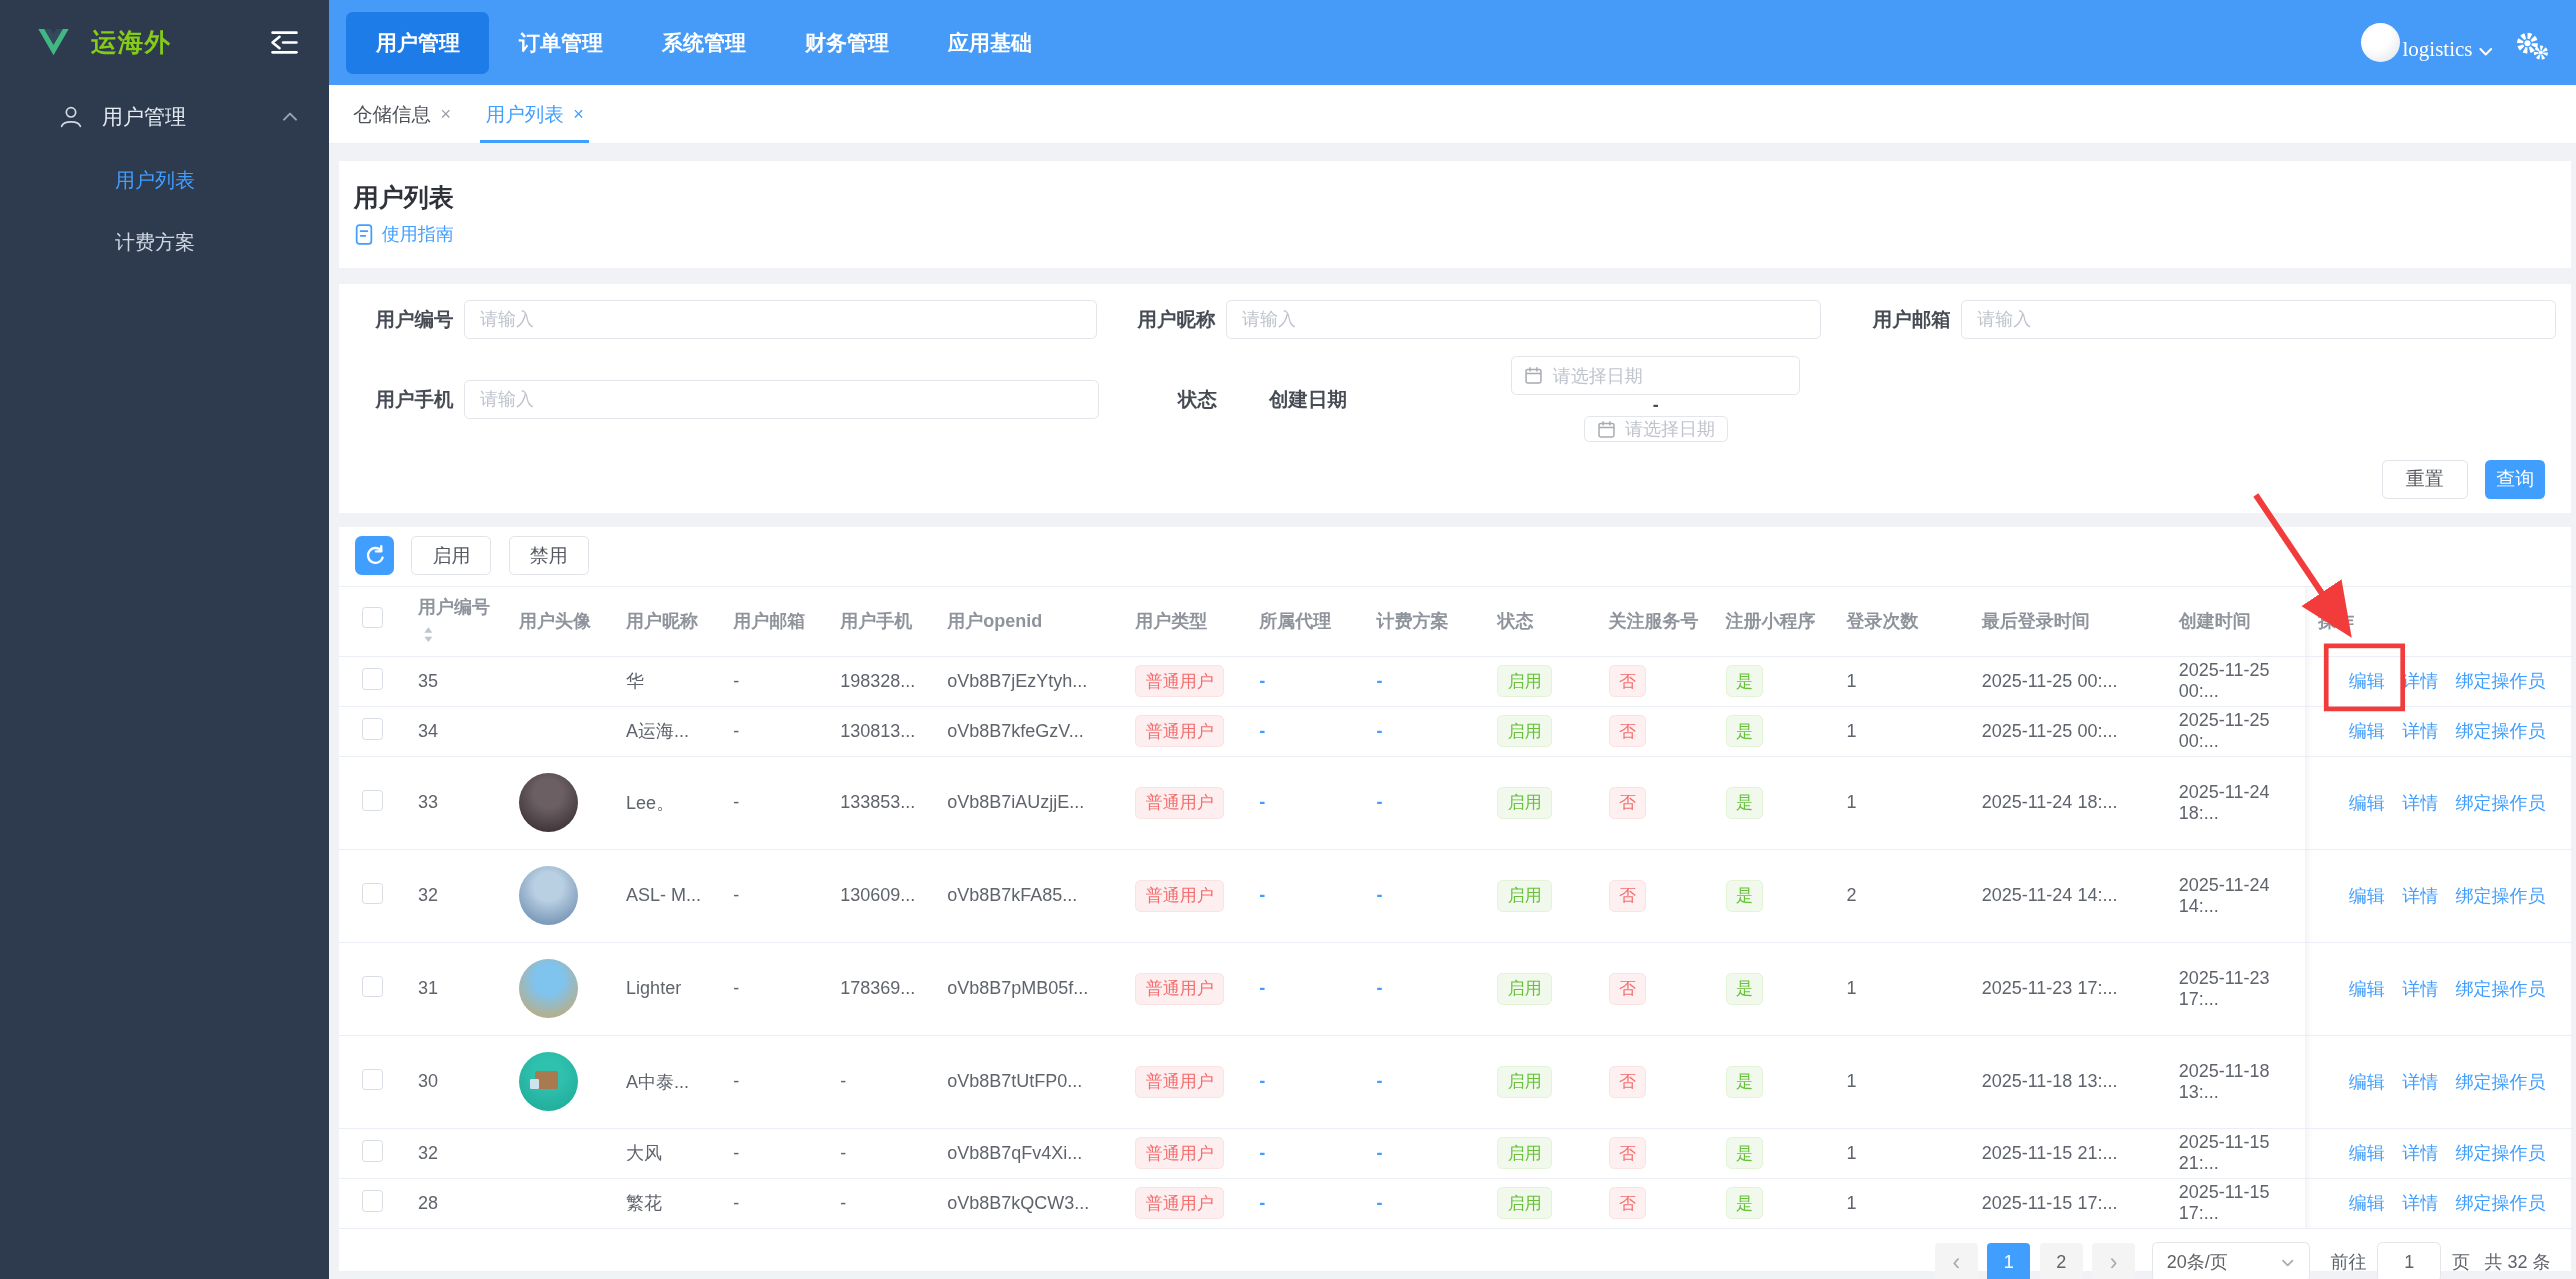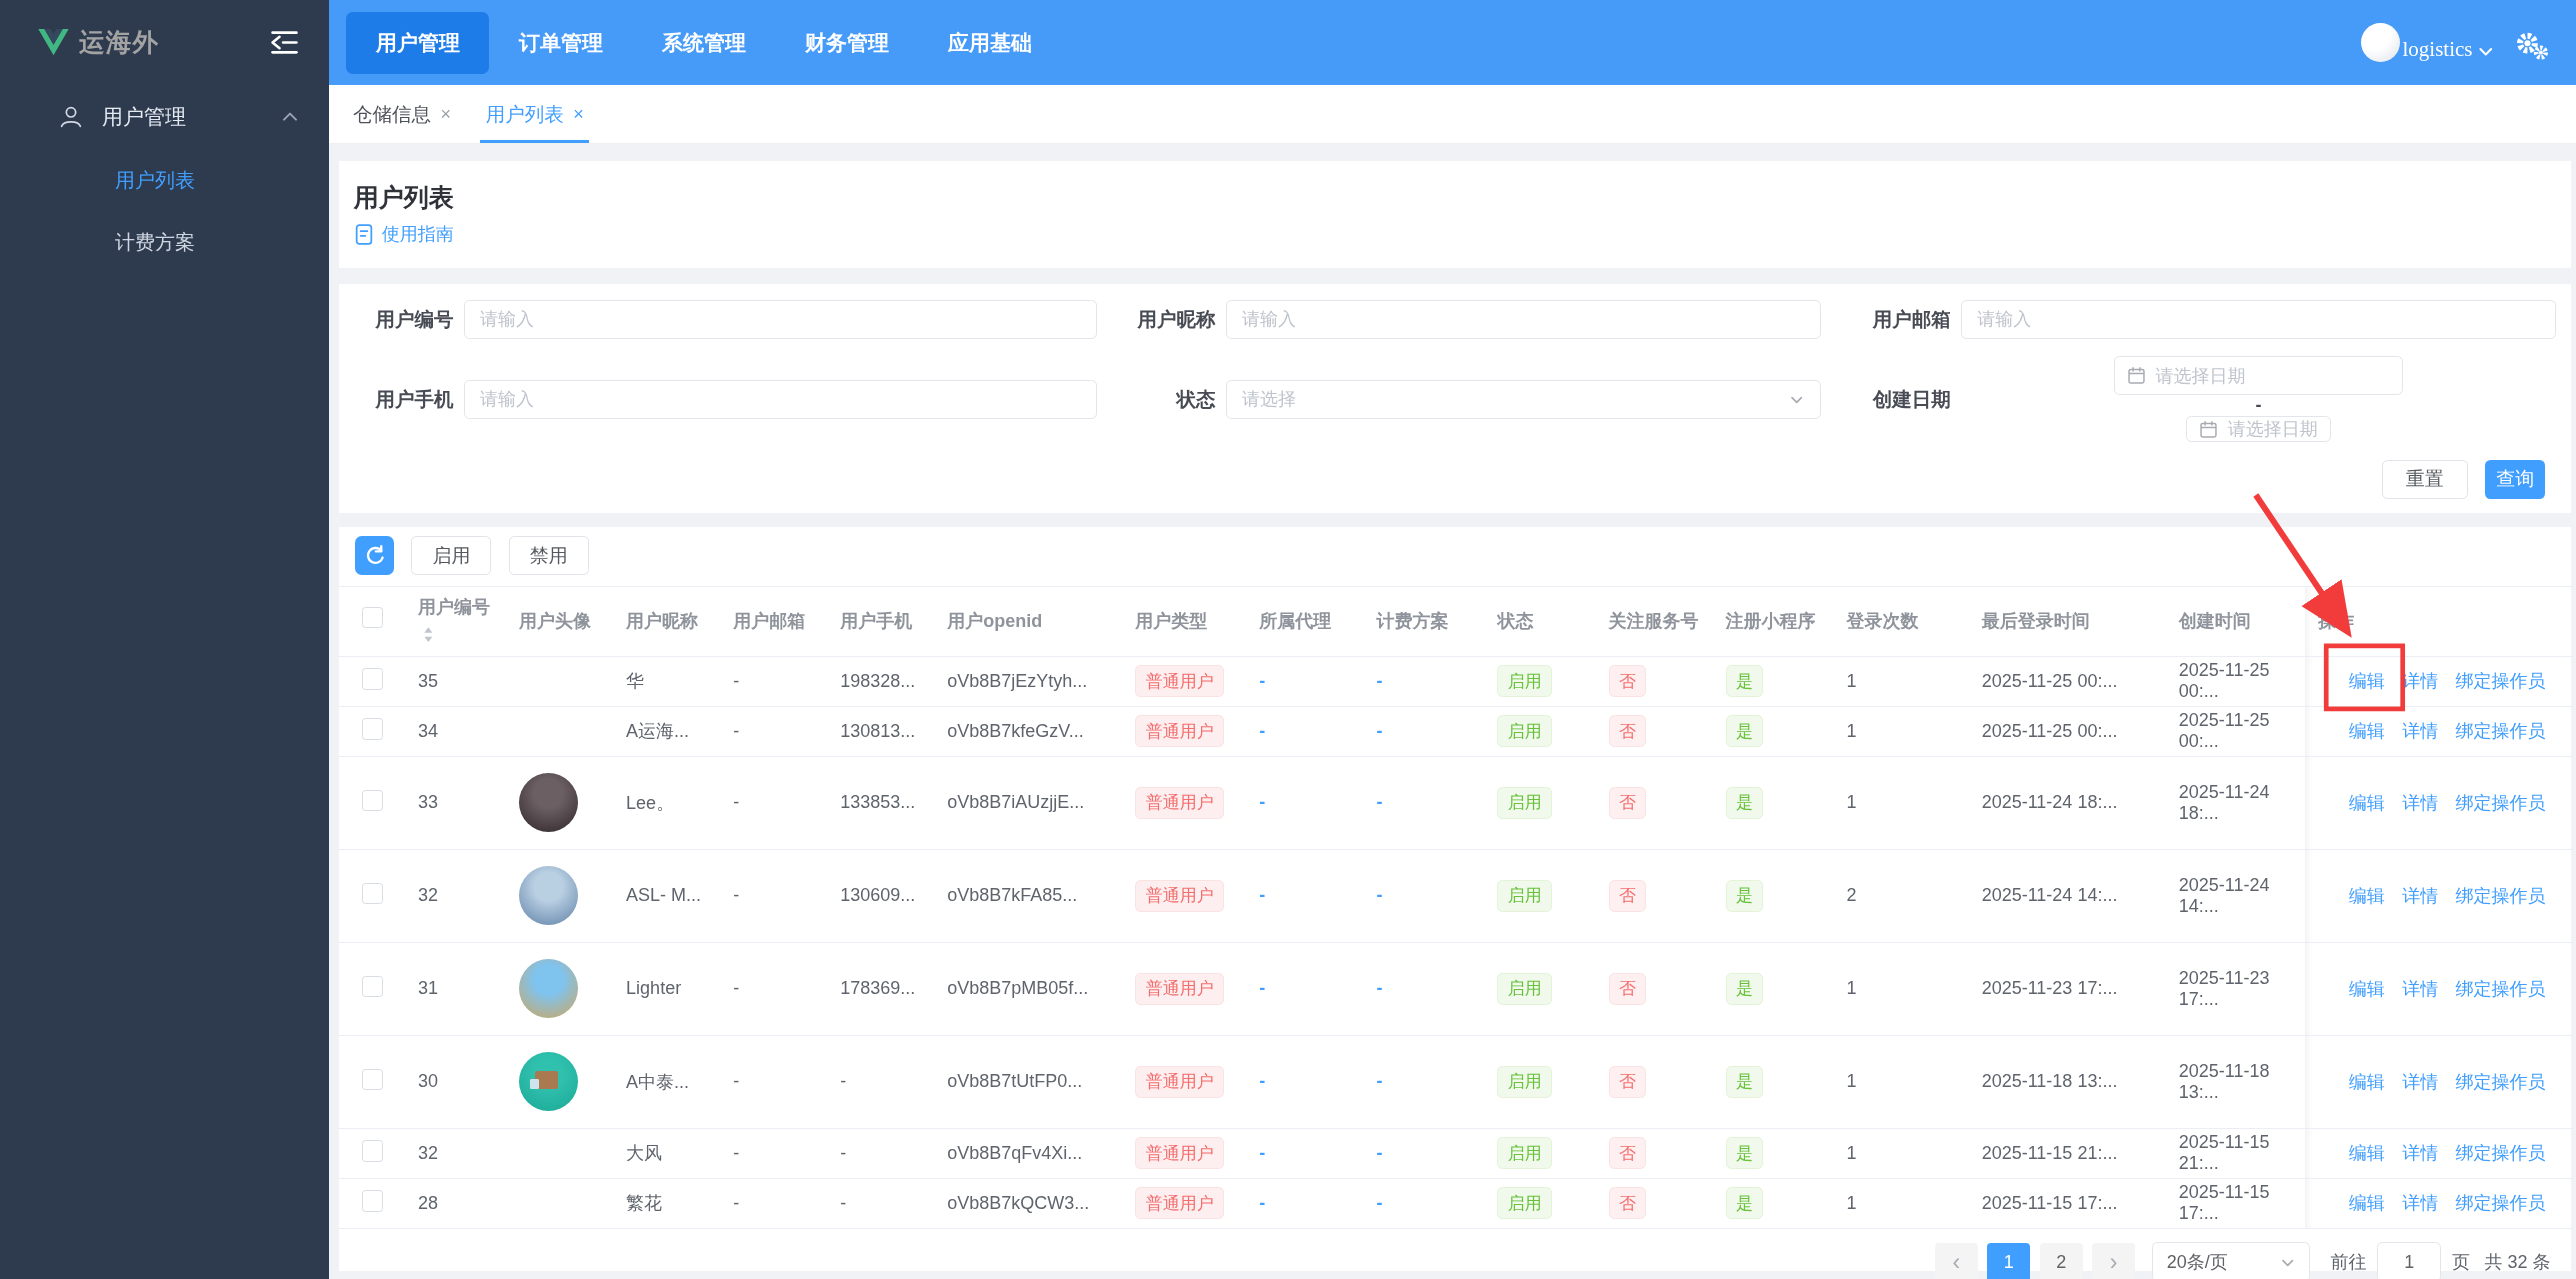--- a/index.html
+++ b/index.html
@@ -3,21 +3,21 @@
 <meta charset="utf-8">
 <style>
   * { margin:0; padding:0; box-sizing:border-box; }
   html,body { width:2576px; height:1279px; overflow:hidden; }
   body { font-family:"Liberation Sans","DejaVu Sans",sans-serif; background:#f0f2f5; color:#5f646c; }
   #app { position:relative; width:2576px; height:1279px; display:flex; }
 
   
   .sidebar { width:329px; flex-shrink:0; background:#2e3b4e; display:flex; flex-direction:column; }
   .logo-row { height:85px; display:flex; align-items:center; padding:0 29.5px 0 38px; }
-  .brand-text { font-size:25.5px; font-weight:bold; color:#a3a3a3; margin-left:10px; flex:1; letter-spacing:1.3px; }
+  .brand-text { font-size:25.5px; font-weight:bold; color:#84cc16; margin-left:22px; flex:1; letter-spacing:1.3px; }
   .icon-btn { display:flex; align-items:center; justify-content:center; cursor:pointer; }
   .menu-item { height:64px; display:flex; align-items:center; padding:0 29.5px 0 59px; font-size:21px; color:#e5eaf3; cursor:pointer; }
   .menu-item .mi-label { margin-left:19px; }
   .menu-item .chev { margin-left:auto; }
   .submenu-item { height:62px; display:flex; align-items:center; padding-left:115px; font-size:20px; color:#cfd6e2; cursor:pointer; }
   .submenu-item.active { color:#409eff; }
 
   
   .main { flex:1; min-width:0; display:flex; flex-direction:column; }
   .topbar { height:85px; background:#469bf8; display:flex; align-items:center; padding-left:17.4px; flex-shrink:0; }
@@ -220,28 +220,20 @@
               <div class="f-ctl f-input c2">
                 <input placeholder="请输入" style="">
               </div>
             </div>
             <div class="f-row">
               <div class="f-label l0">用户手机</div>
               <div class="f-ctl f-input c0">
                 <input placeholder="请输入" style="">
               </div>
               <div class="f-label l1">状态</div>
-              <div class="f-ctl f-input c1">
-                <span class="ph">请选择</span>
-                <span class="sel-chev icon-btn">
-                  <svg width="17.4" height="17.4" viewBox="0 0 26 26" fill="none" stroke="#a8abb2" stroke-width="2.6" stroke-linecap="round" stroke-linejoin="round">
-                    <path d="M6 10 L13 17 L20 10"></path>
-                  </svg>
-                </span>
-              </div>
               <div class="f-label l2">创建日期</div>
               <div class="f-ctl f-range c2">
                 <div class="date-box d0">
                   <span class="icon-btn">
                     <svg width="19" height="19" viewBox="0 0 28 28" fill="none" stroke="#a8abb2" stroke-width="2.2">
                       <rect x="3" y="5" width="22" height="20" rx="2.5"></rect>
                       <path d="M9 2 V8 M19 2 V8 M3 11 H25"></path>
                     </svg>
                   </span>
                   <span class="ph">请选择日期</span>

